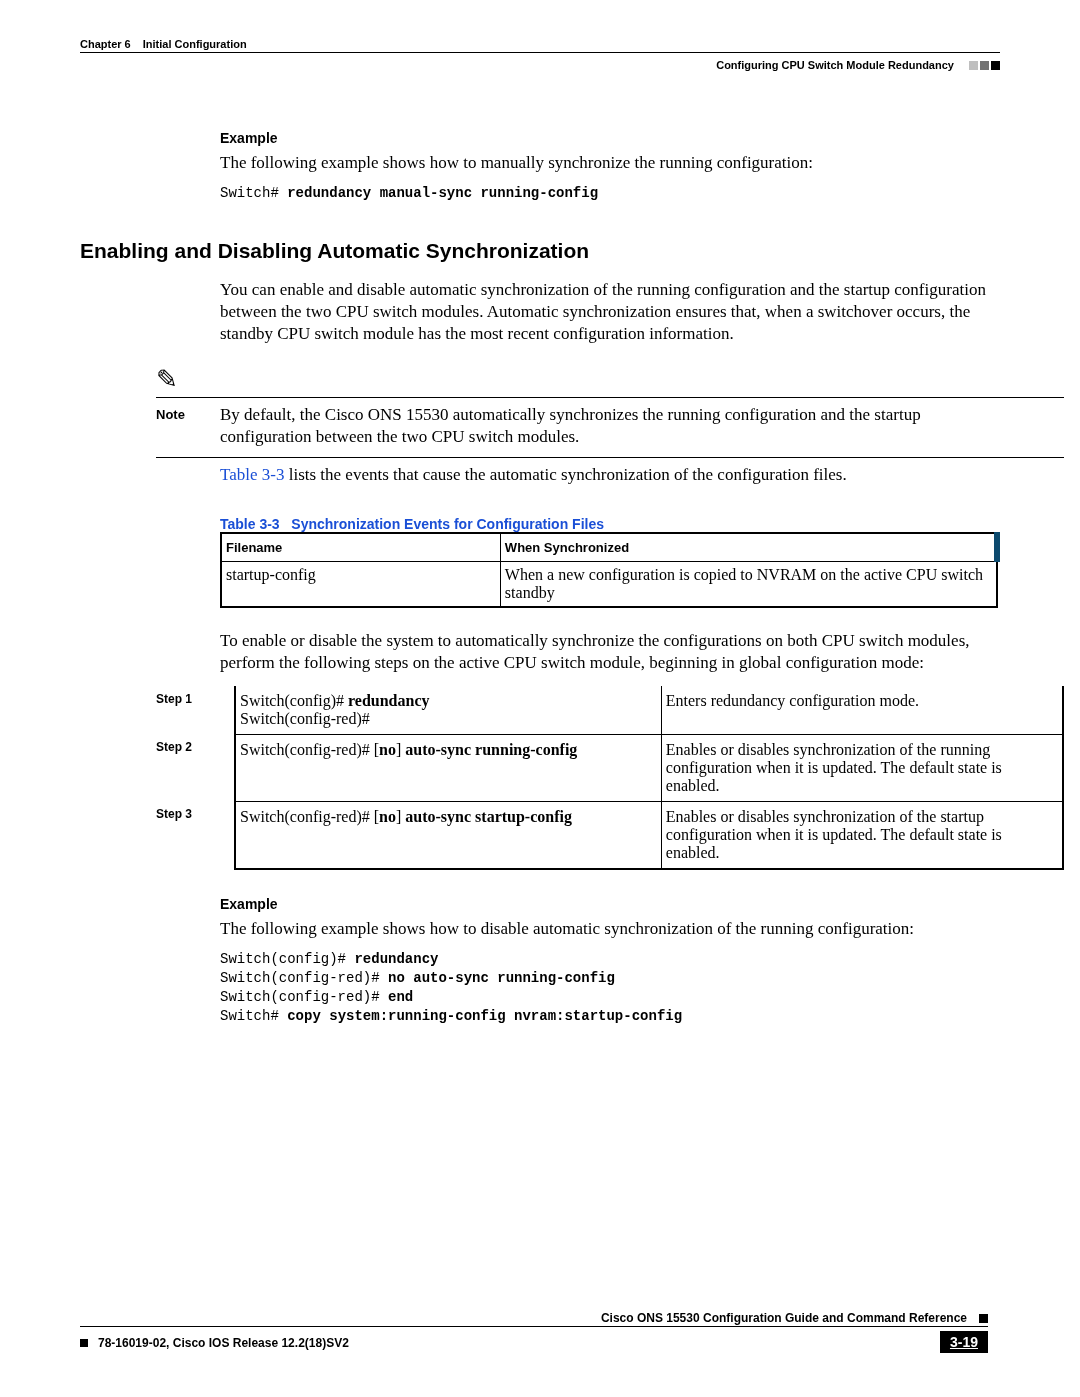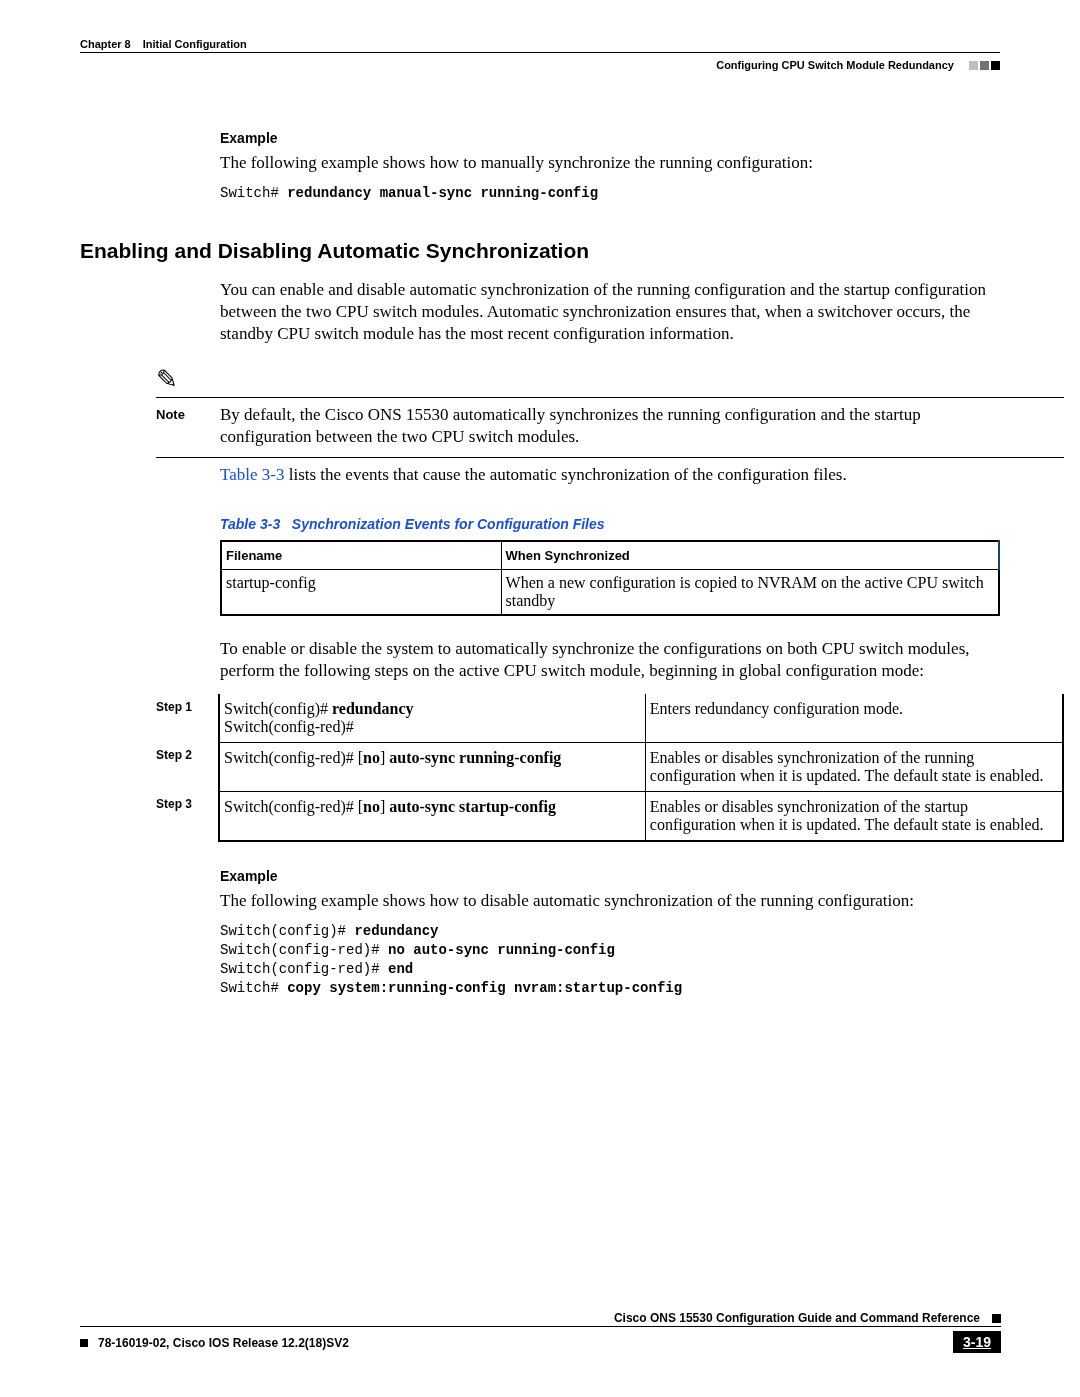--- a/index.html
+++ b/index.html
@@ -113,45 +113,43 @@
   }
   .note-text {
     font-size: 17px;
     line-height: 1.3;
   }
 
   .table-ref { color: #1a4fd6; }
 
   .table-caption {
     font-family: Arial, Helvetica, sans-serif;
-    font-style: italic;
     font-weight: bold;
     font-size: 14px;
     color: #1a4fd6;
     margin-top: 30px;
-    margin-bottom: 8px;
   }
 
   table.sync-table {
     border-collapse: collapse;
     width: 100%;
     font-size: 16px;
   }
   table.sync-table th {
     font-family: Arial, Helvetica, sans-serif;
     font-size: 13px;
     font-weight: bold;
     text-align: left;
     padding: 6px 8px 6px 4px;
     border-top: 2px solid #000;
     border-bottom: 1px solid #000;
     border-left: 1px solid #000;
   }
   table.sync-table th:first-child { border-left: 2px solid #000; }
-  table.sync-table th:last-child { border-right: 2px solid #0c4a6e; }
+  table.sync-table th:last-child { border-right: 6px solid #0c4a6e; }
   table.sync-table td {
     vertical-align: top;
     padding: 4px 8px 4px 4px;
     border-left: 1px solid #000;
     border-bottom: 1px solid #000;
   }
   table.sync-table td:first-child { border-left: 2px solid #000; }
   table.sync-table td:last-child { border-right: 2px solid #000; }
   table.sync-table tr:last-child td { border-bottom: 2px solid #000; }
 
@@ -164,21 +162,21 @@
     width: calc(100% + 64px);
     font-size: 16px;
   }
   table.steps td.step-label {
     font-family: Arial, Helvetica, sans-serif;
     font-size: 12px;
     font-weight: bold;
     width: 58px;
     border: none;
     vertical-align: top;
-    padding: 6px 4px 6px 0;
+    padding: 6px 20px 6px 0;
   }
   table.steps th {
     font-family: Arial, Helvetica, sans-serif;
     font-size: 13px;
     font-weight: bold;
     text-align: left;
     padding: 6px 8px 6px 4px;
     border-top: 2px solid #000;
     border-bottom: 1px solid #000;
     border-left: 1px solid #000;
@@ -193,21 +191,21 @@
   }
   table.steps td.cell.first { border-left: 2px solid #000; }
   table.steps td.cell:last-child { border-right: 2px solid #000; }
   table.steps tr:last-child td.cell { border-bottom: 2px solid #000; }
   table.steps tr:last-child td.step-label { border-bottom: none; }
   table.steps td.blank { border: none; }
 
   .footer {
     position: absolute;
     left: 80px;
-    right: 79px;
+    right: 92px;
     bottom: 44px;
   }
   .footer-rule { border-top: 1px solid #000; margin-bottom: 4px; }
   .footer-title {
     font-family: Arial, Helvetica, sans-serif;
     font-size: 12px;
     font-weight: bold;
     text-align: right;
   }
   .footer-row {
@@ -246,21 +244,21 @@
     margin-left: 8px;
     vertical-align: middle;
   }
 </style>
 </head>
 <body>
 
 <div class="page">
 
   <div class="running-header">
-    <span class="rh-chapter-num">Chapter 8</span>
+    <span class="rh-chapter-num">Chapter 6</span>
     <span class="rh-chapter-title">Initial Configuration</span>
   </div>
   <div class="rh-line"></div>
   <div class="rh-section">
     <span>Configuring CPU Switch Module Redundancy</span>
     <span class="rh-squares">
       <span class="square light"></span><span class="square mid"></span><span class="square"></span>
     </span>
   </div>
 

